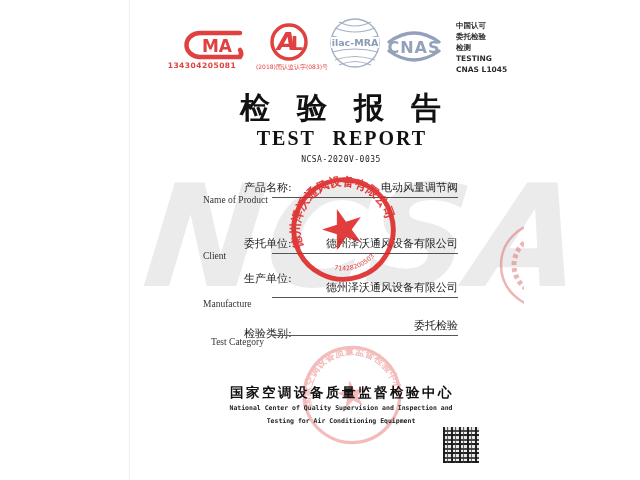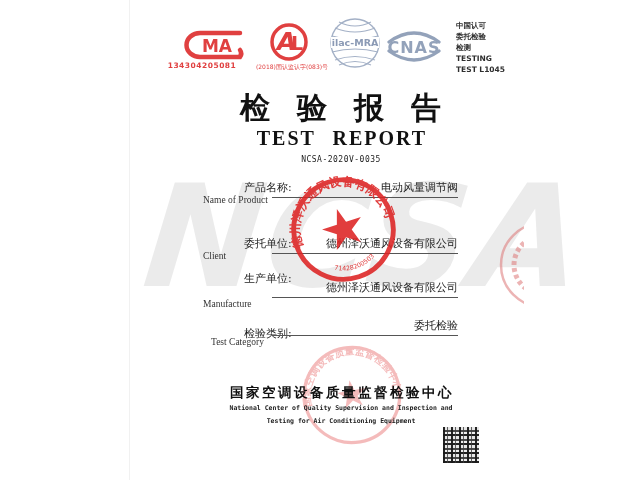--- a/index.html
+++ b/index.html
@@ -87,21 +87,21 @@
     <path d="M5,13 Q30,-5 55,13" fill="none" stroke="#93a2ba" stroke-width="3.2" stroke-linecap="round"></path>
     <path d="M5,22 Q30,40 55,22" fill="none" stroke="#93a2ba" stroke-width="3.2" stroke-linecap="round"></path>
     <text x="30" y="24" text-anchor="middle" font-size="16" font-weight="bold" fill="#93a2ba" letter-spacing="1">CNAS</text>
   </svg>
 
   <div class="abs cnas-txt">
     <div>中国认可</div>
     <div>委托检验</div>
     <div>检测</div>
     <div>TESTING</div>
-    <div>TEST L1045</div>
+    <div>CNAS L1045</div>
   </div>
 
   <div class="abs title-zh">检验报告</div>
   <div class="abs title-en">TEST REPORT</div>
   <div class="abs report-no">NCSA-2020V-0035</div>
 
   <div class="abs watermark">NCSA</div>
 
   <div class="abs f-zh r1z">产品名称:</div>
   <div class="abs f-en r1e">Name of Product</div>

